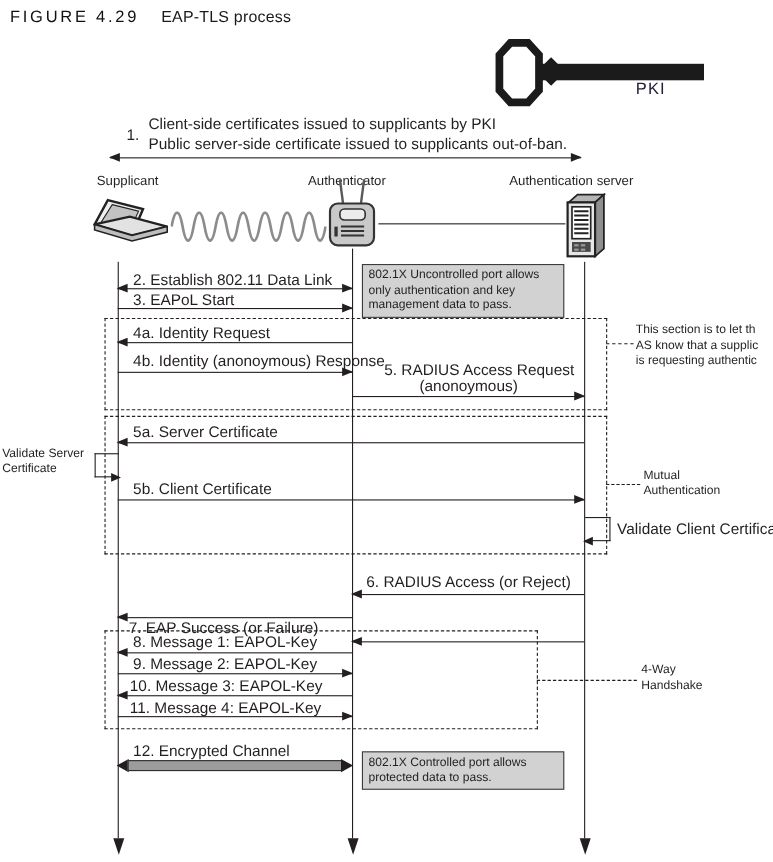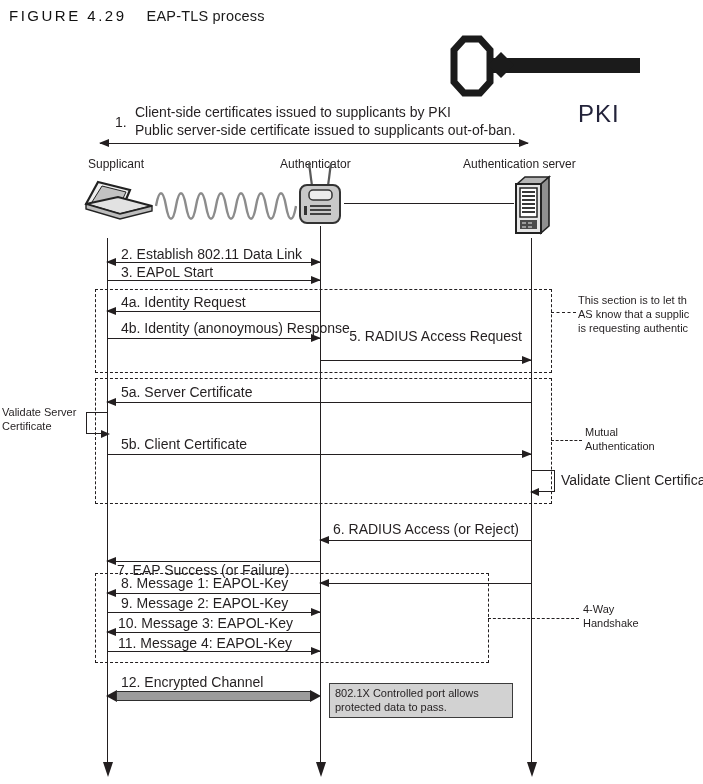--- a/index.html
+++ b/index.html
@@ -30,21 +30,21 @@
   .loop.open-left{border-left:none;}
   .loop.open-left::after{content:"";position:absolute;left:-2px;bottom:-4.7px;width:0;height:0;
      border-right:9px solid #231f20;border-top:4px solid transparent;border-bottom:4px solid transparent;}
   .thickbar{position:absolute;height:12px;}
   .thickbar .body{position:absolute;left:9px;right:9px;top:1px;height:8px;
      background:#9c9c9c;border:1.4px solid #2e2e2e;}
   .thickbar::before{content:"";position:absolute;left:-1px;top:0;width:0;height:0;
      border-right:11px solid #231f20;border-top:6px solid transparent;border-bottom:6px solid transparent;}
   .thickbar::after{content:"";position:absolute;right:-1px;top:0;width:0;height:0;
      border-left:11px solid #231f20;border-top:6px solid transparent;border-bottom:6px solid transparent;}
-  .pki-label{position:absolute;font-size:24px;color:#23233a;letter-spacing:1px;margin-top:28px;}
+  .pki-label{position:absolute;font-size:15px;color:#23233a;letter-spacing:1px;}
 </style>
 </head>
 <body>
 
 <div id="canvas">
 
   <div class="abs" style="left:9px;top:7px;">
     <span class="hdr-label">FIGURE 4.29</span><span class="hdr-title">EAP-TLS process</span>
   </div>
 
@@ -109,30 +109,32 @@
   <div class="vline lifeline" style="left:107px;top:238px;height:524px;"></div>
   <div class="vline lifeline" style="left:320px;top:226px;height:536px;"></div>
   <div class="vline lifeline" style="left:531px;top:238px;height:524px;"></div>
 
   <div class="lbl" style="left:121px;top:248px;">2. Establish 802.11 Data Link</div>
   <div class="arr hl hr" style="left:107px;top:262px;width:213px;"></div>
 
   <div class="lbl" style="left:121px;top:266px;">3. EAPoL Start</div>
   <div class="arr hr" style="left:107px;top:280px;width:213px;"></div>
 
+  <div class="notebox" style="left:329px;top:240px;width:172px;">802.1X Uncontrolled port allows only authentication and key management data to pass.</div>
 
   <div class="dashbox" style="left:95px;top:289px;width:455px;height:82px;"></div>
 
   <div class="lbl" style="left:121px;top:296px;">4a. Identity Request</div>
   <div class="arr hl" style="left:107px;top:311px;width:213px;"></div>
 
   <div class="lbl" style="left:121px;top:322px;">4b. Identity (anonoymous) Response</div>
   <div class="arr hr" style="left:107px;top:338px;width:213px;"></div>
 
   <div class="lbl" style="left:330px;top:330px;width:192px;text-align:right;">5. RADIUS Access Request</div>
+  <div class="lbl" style="left:330px;top:344px;width:192px;text-align:center;">(anonoymous)</div>
   <div class="arr hr" style="left:320px;top:360px;width:211px;"></div>
 
   <div class="dashline" style="left:551px;top:312px;width:25px;"></div>
   <div class="lbl2" style="left:578px;top:293px;">
     <div>This section is to let th</div>
     <div>AS know that a supplic</div>
     <div>is requesting authentic</div>
   </div>
 
   <div class="dashbox" style="left:95px;top:378px;width:455px;height:124px;"></div>

